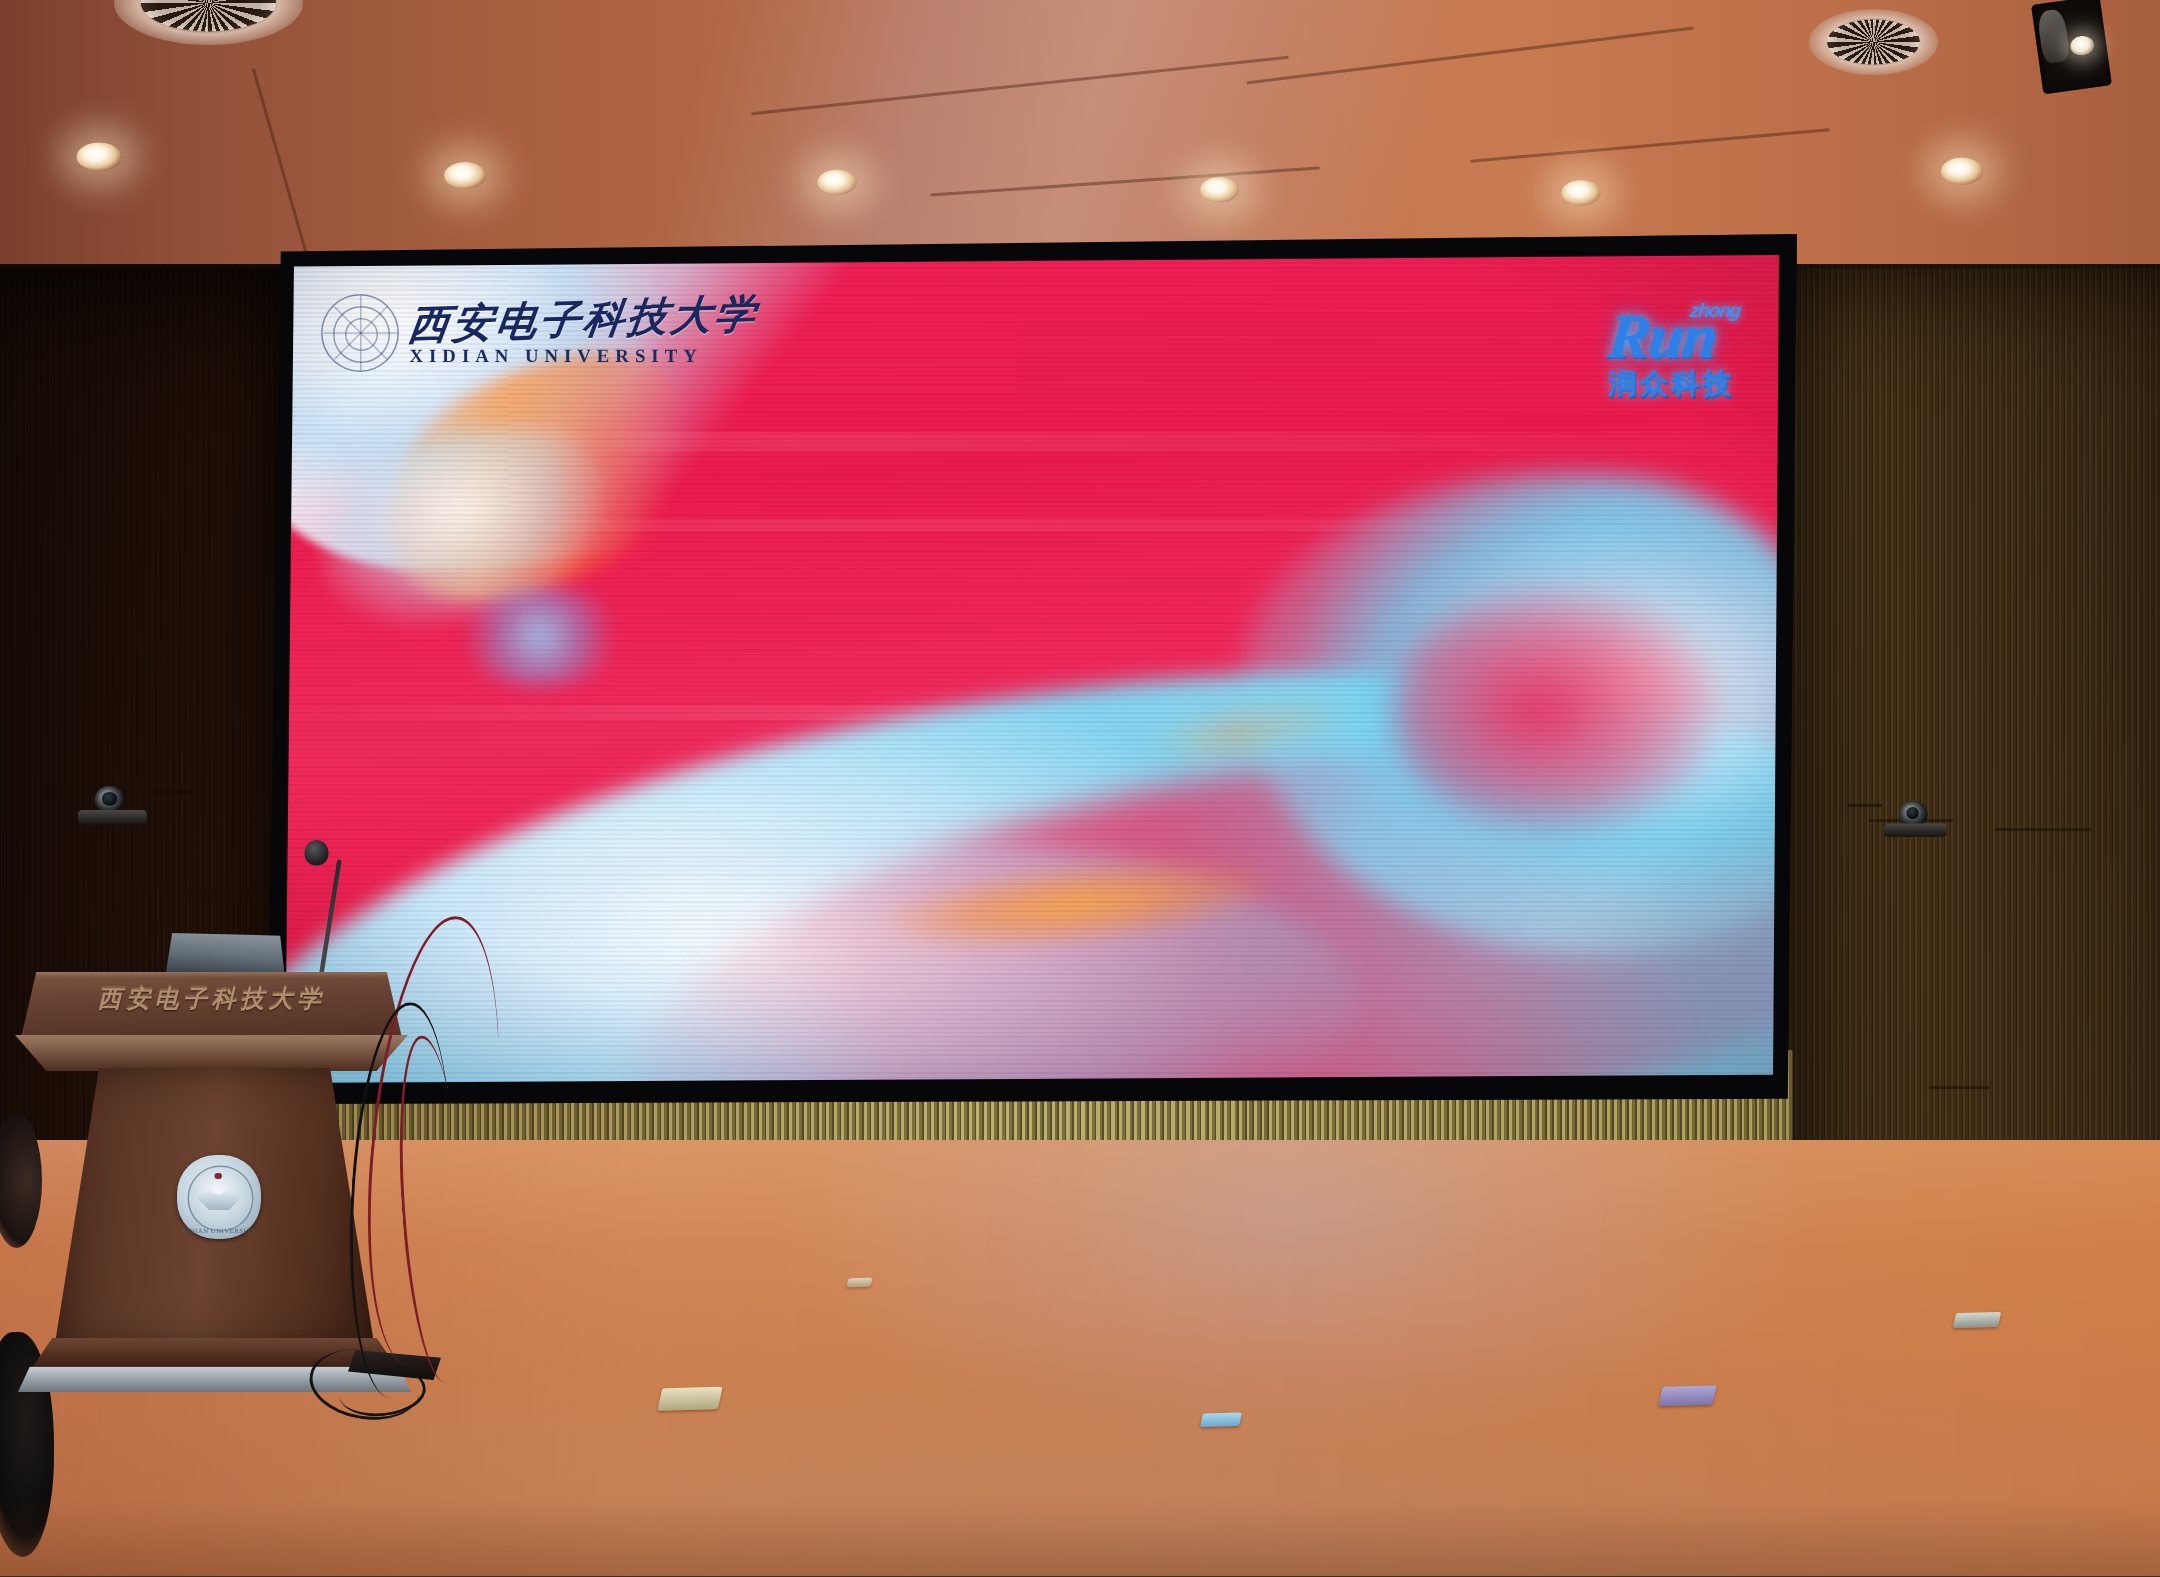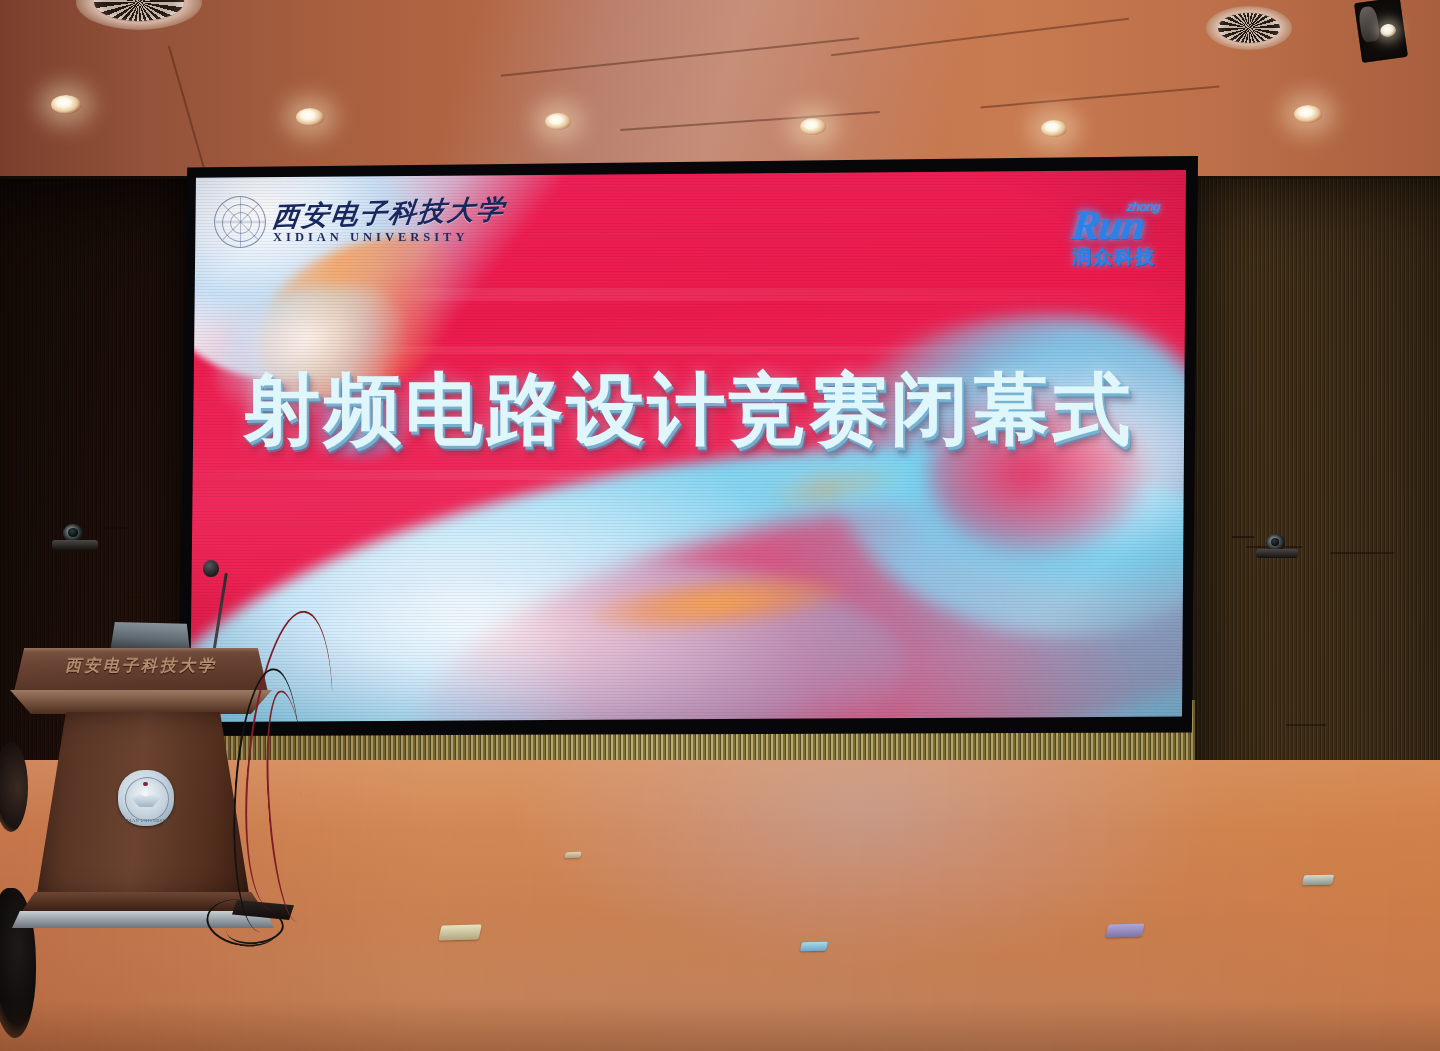--- a/index.html
+++ b/index.html
@@ -509,21 +509,20 @@
           <span class="uni-en">XIDIAN UNIVERSITY</span>
         </div>
       </div>
 
       <div class="spons-logo" style="right:30px;top:34px;">
         <div class="spons-mark">Run<span class="spons-sup">zhong</span></div>
         <div class="spons-cn">润众科技</div>
       </div>
 
       <div class="headline" style="top:196px;">
-        <div class="hl-line hl2">射频电路设计竞赛闭幕式</div>
       </div>
 
     </div>
   </div>
 
   <div class="floor">
     <div class="floor-gloss"></div>
   </div>
 
   <div class="floor-plate" style="left:440px;top:925px;width:40px;height:15px;background:linear-gradient(180deg,#e8e2c2,#b0a77f);"></div>

